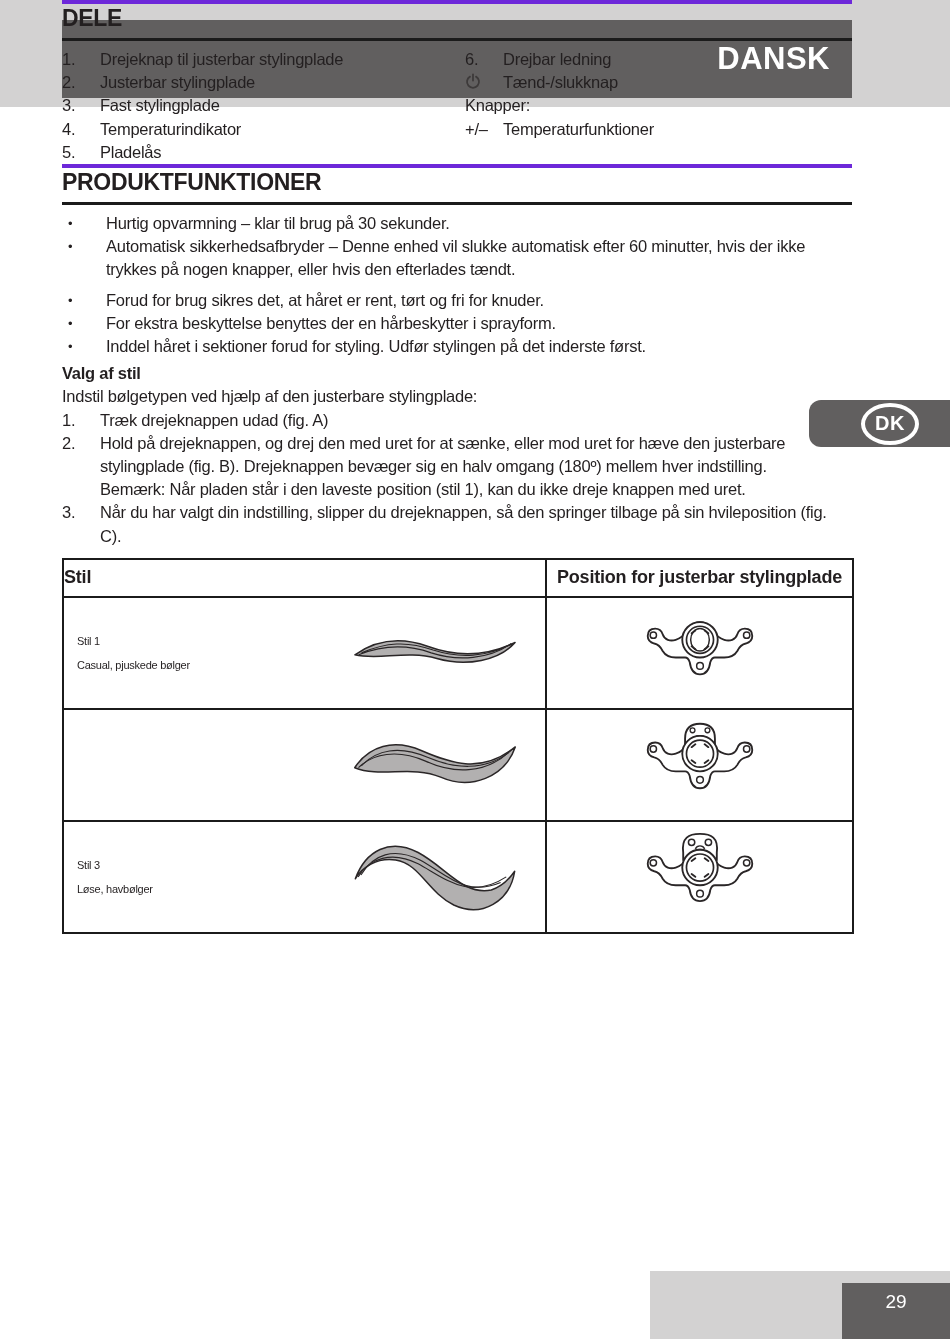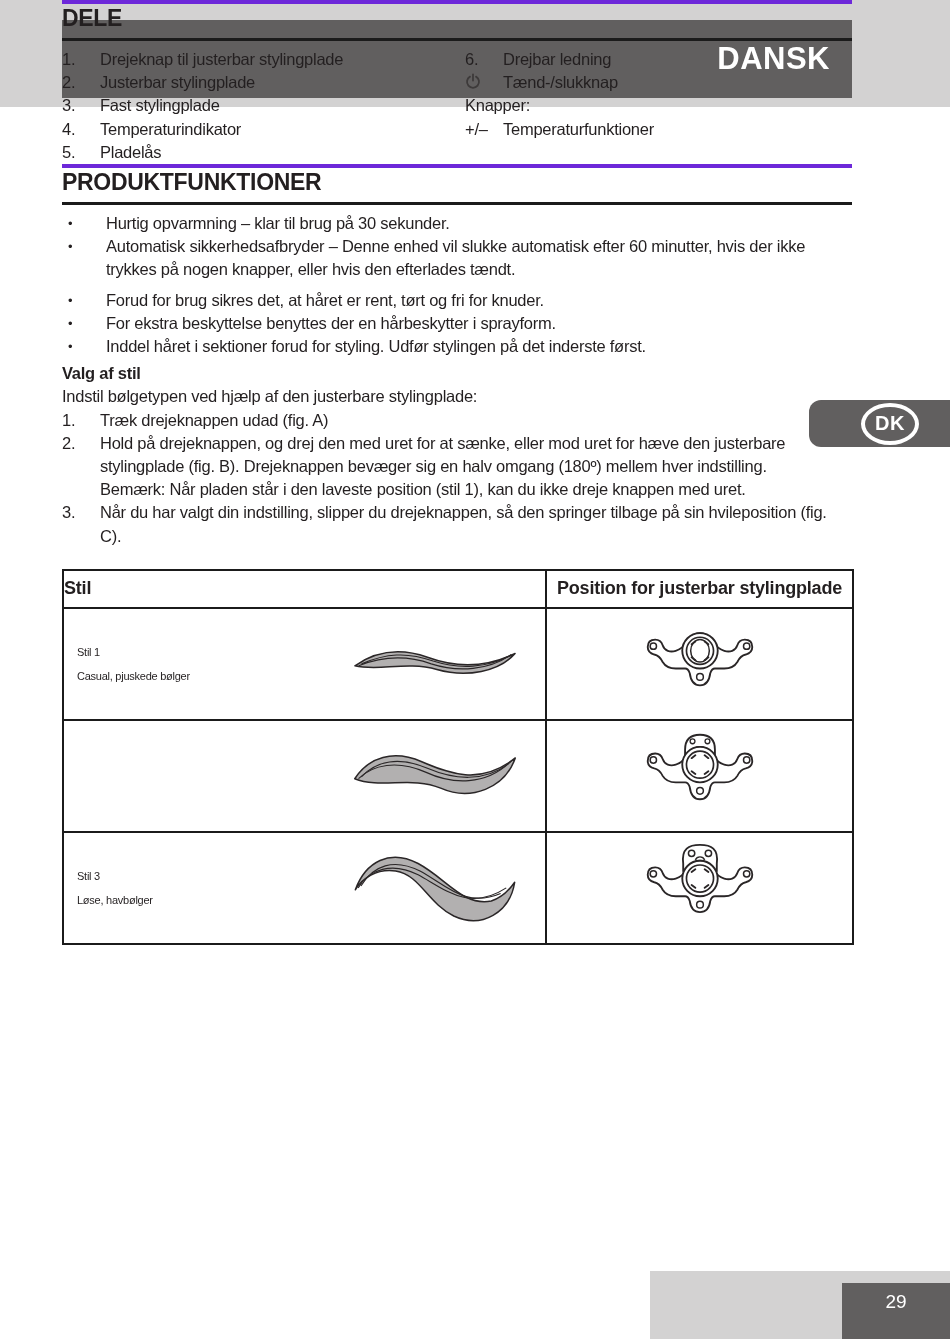--- a/index.html
+++ b/index.html
@@ -40,21 +40,21 @@
   .li .sym{flex:0 0 38px;}
   .li .txt{flex:1;}
   .bullet{flex:0 0 38px;padding-left:6px;font-size:13px;line-height:23.2px;}
 
   .two-col{display:grid;grid-template-columns:403px 387px;margin-top:7px;}
 
   .subhead{font-weight:bold;margin-top:4px;}
   .power-svg{width:16px;height:17px;display:inline-block;vertical-align:-2px;}
 
   table.styles{
-    border-collapse:collapse;table-layout:fixed;width:790px;margin-top:21px;
+    border-collapse:collapse;table-layout:fixed;width:790px;margin-top:10px;
   }
   table.styles col.c1{width:483px;}
   table.styles col.c2{width:307px;}
   table.styles th, table.styles td{border:2px solid #1b1b1b;padding:0;}
   table.styles th{height:36px;font-size:18px;font-weight:bold;letter-spacing:-.2px;}
   th.th-left{text-align:left;padding-left:13px;}
   th.th-right{text-align:center;}
   td.cell-style{height:110px;position:relative;}
   .cell-label{position:absolute;left:13px;top:50%;transform:translateY(-50%);font-size:11px;line-height:24px;letter-spacing:-.25px;}
   .wave-wrap{position:absolute;left:286px;top:50%;transform:translateY(-50%);width:170px;}

